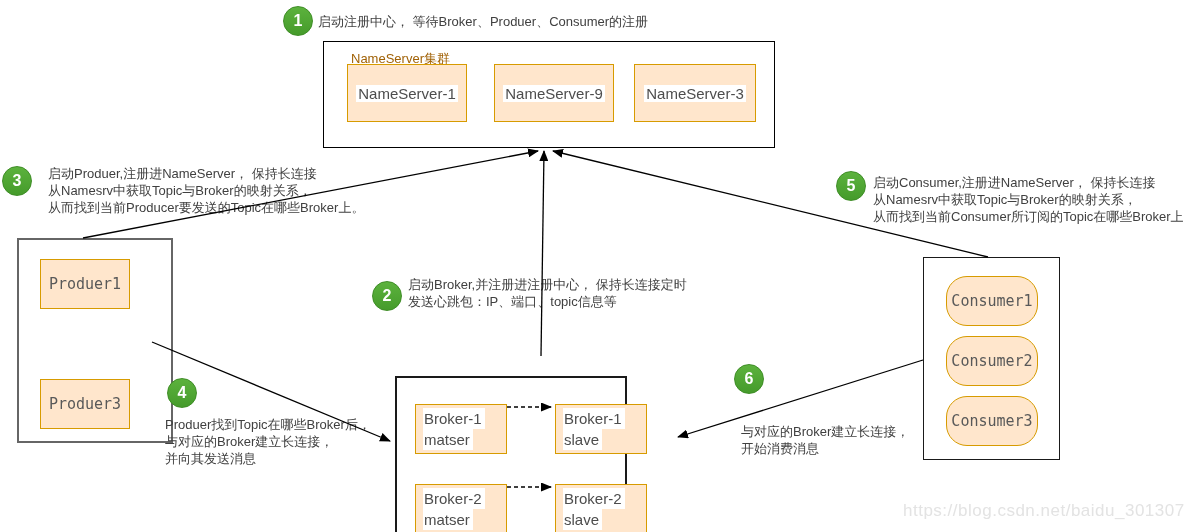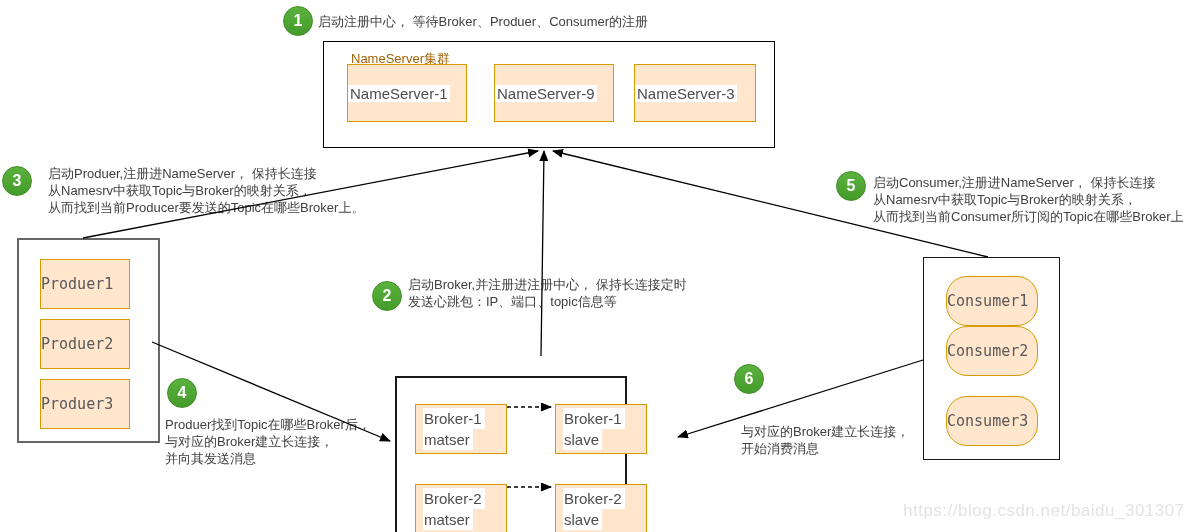--- a/index.html
+++ b/index.html
@@ -4,38 +4,38 @@
 <style>
   * { margin:0; padding:0; box-sizing:border-box; }
   body { background:#fff; }
   .canvas {
     position:relative; width:1184px; height:532px; background:#ffffff;
     font-family:"Liberation Sans", sans-serif; overflow:hidden;
   }
   
   .group { position:absolute; background:#fff; }
   .ns-group      { left:323px; top:41px;  width:452px; height:107px; border:1.5px solid #000; }
-  .producer-group{ left:17px;  top:238px; width:143px; height:205px; border:2px solid #666; }
+  .producer-group{ left:17px;  top:238px; width:156px; height:205px; border:2px solid #666; }
   .consumer-group{ left:923px; top:257px; width:137px; height:203px; border:1.5px solid #1a1a1a; }
   .broker-group  { left:395px; top:376px; width:232px; height:172px; border:2px solid #1a1a1a; }
   .group-label { position:absolute; left:27px; top:8px; font-size:13px; color:#a16207; }
   
   .node {
     position:absolute; background:#ffe6cc; border:1.5px solid #d79b00;
-    display:flex; align-items:center; 
+    display:flex; align-items:center; justify-content:center;
     color:#4d4d4d; font-size:15px;
   }
   .label-strip { background:#ffffff; padding:0 2px; white-space:nowrap; }
   .mono { font-family:"DejaVu Sans Mono", monospace; }
   .ns-node  { top:22px; height:58px; width:120px; }
   .ns1 { left:23px; }  .ns2 { left:170px; }  .ns3 { left:310px; width:122px; }
   .p-node { left:21px; width:90px; height:50px; font-size:15px; color:#595959; }
   .p1 { top:19px; } .p2 { top:79px; } .p3 { top:139px; }
   .c-node { left:22px; width:92px; height:50px; font-size:15px; color:#595959;border-radius:21px; }
-  .c1 { top:18px; } .c2 { top:68px; } .c3 { top:138px; }
+  .c1 { top:18px; } .c2 { top:78px; } .c3 { top:138px; }
   .b-node {
     width:92px; height:50px; flex-direction:column; align-items:flex-start;
     justify-content:center; padding-left:7px; font-size:15px; line-height:21px;
   }
   .bm { left:18px; } .bs { left:158px; }
   .brow1 { top:26px; } .brow2 { top:106px; }
   .b-node .label-strip { padding:0 3px 0 1px; }
   
   .step-circle {
     position:absolute; width:30px; height:30px; border-radius:50%;
@@ -77,23 +77,20 @@
       <span class="label-strip">NameServer-9</span>
     </div>
     <div class="node ns-node ns3">
       <span class="label-strip">NameServer-3</span>
     </div>
   </div>
 
   <div class="group producer-group">
     <div class="node p-node p1 mono">
       <span>Produer1</span>
-    </div>
-    <div class="node p-node p2 mono">
-      <span>Produer2</span>
     </div>
     <div class="node p-node p3 mono">
       <span>Produer3</span>
     </div>
   </div>
 
   <div class="group consumer-group">
     <div class="node c-node c1 mono">
       <span>Consumer1</span>
     </div>

